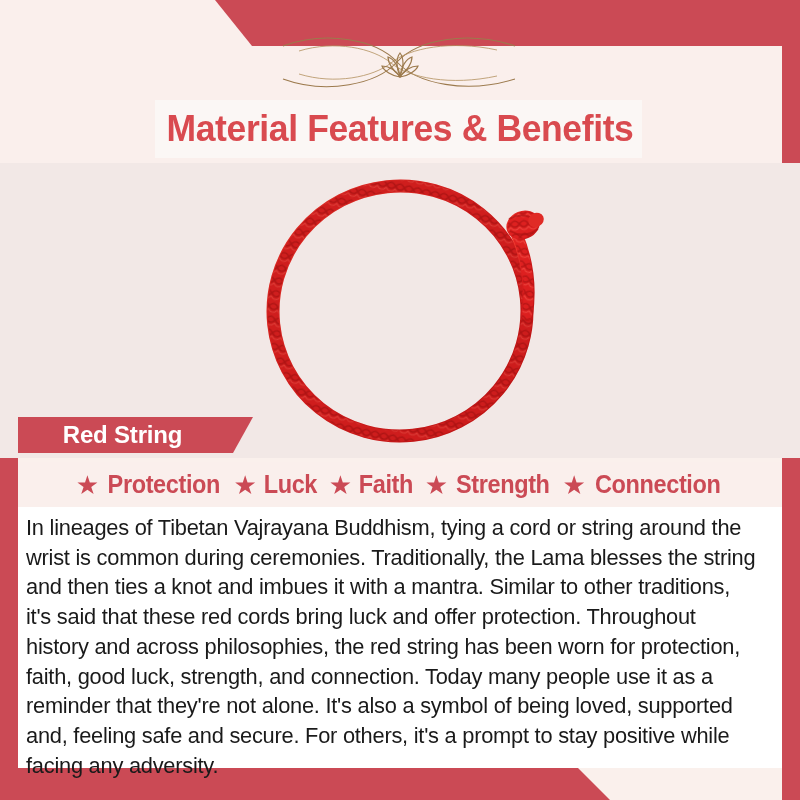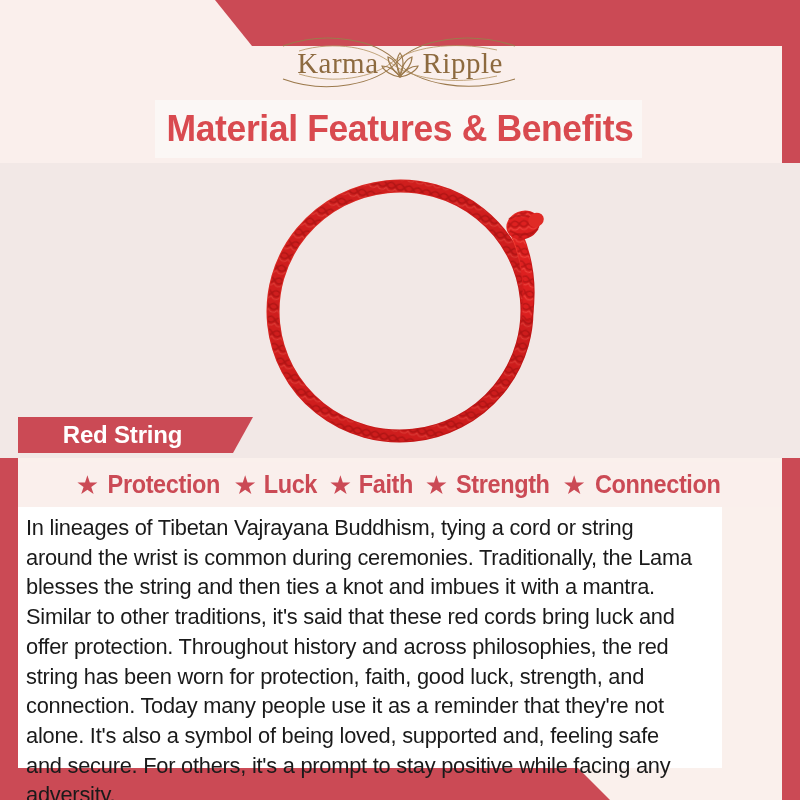--- a/index.html
+++ b/index.html
@@ -168,21 +168,21 @@
     font-weight: bold;
     font-size: 25px;
     letter-spacing: -0.4px;
     transform: scaleX(0.94);
   }
 
   
   .body-box {
     position: absolute;
     top: 507px; left: 18px;
-    width: 704px; height: 261px;
+    width: 764px; height: 261px;
     background: #ffffff;
     padding: 6px 4px 0 8px;
     box-sizing: border-box;
   }
   .body-text {
     font-family: "Liberation Sans Narrow", "Liberation Sans", sans-serif;
     font-size: 22.5px;
     line-height: 29.7px;
     color: #1a1a1a;
     letter-spacing: -0.25px;
@@ -216,24 +216,20 @@
       </svg>
       <svg width="40" height="30" viewBox="0 0 40 30" style="left:111px; top:16px;">
         <g fill="none" stroke="#9c7a4d" stroke-width="1.2">
           <path d="M20 26 C 16 18, 16 8, 20 3 C 24 8, 24 18, 20 26 Z"></path>
           <path d="M20 26 C 13 21, 8 13, 8 7 C 14 9, 19 17, 20 26 Z"></path>
           <path d="M20 26 C 27 21, 32 13, 32 7 C 26 9, 21 17, 20 26 Z"></path>
           <path d="M20 27 C 12 26, 4 21, 2 16 C 9 16, 17 21, 20 27 Z"></path>
           <path d="M20 27 C 28 26, 36 21, 38 16 C 31 16, 23 21, 20 27 Z"></path>
         </g>
       </svg>
-      <div class="logo-text">
-        <span>Karma</span>
-        <span>Ripple</span>
-      </div>
     </div>
   </div>
 
   <div class="title-band"></div>
   <div class="title-text">Material Features &amp; Benefits</div>
 
   <div class="photo-area"></div>
   <svg class="bracelet" viewBox="0 0 800 295">
     <defs>
       <linearGradient id="cordGrad" x1="0" y1="0" x2="1" y2="1">

